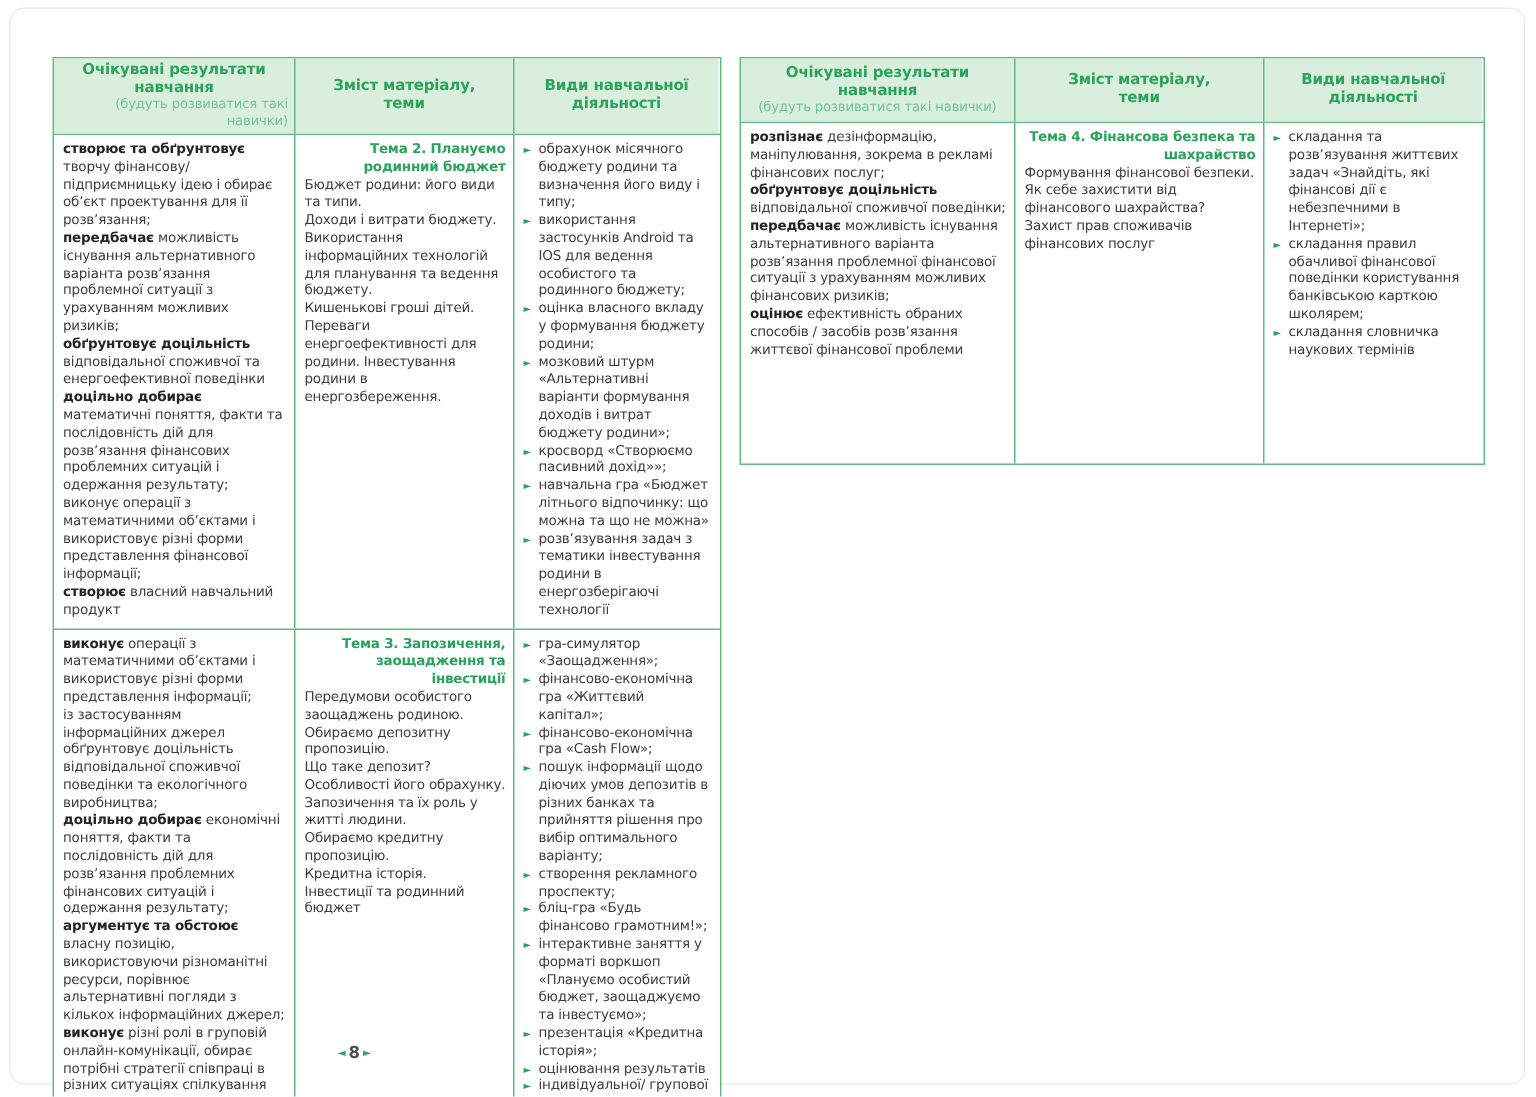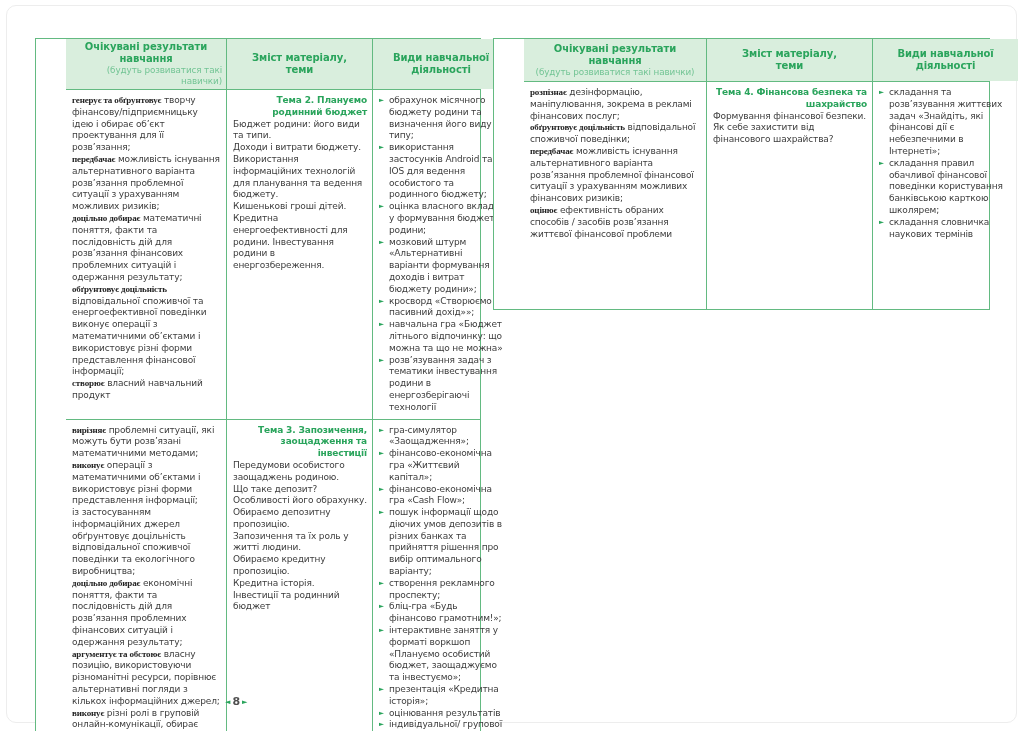--- a/index.html
+++ b/index.html
@@ -20,21 +20,21 @@
     border:1px solid #ededed;border-radius:10px;pointer-events:none;
   }
 
   .table{
     position:absolute;top:38px;background:#fff;
     border:1.5px solid var(--border);
   }
   .table-left{left:35px;width:446px;}
   .table-right{left:493px;width:497px;}
 
-  .thead,.trow{display:grid;margin-left:30px;}
+  .thead,.trow{display:grid;}
   .table-left .thead,.table-left .trow{grid-template-columns:160px 146px 137px;}
   .table-right .thead,.table-right .trow{grid-template-columns:182px 166px 146px;}
 
   .thead{min-height:42px;}
   .hcell{
     background:var(--header-bg);
     display:flex;flex-direction:column;justify-content:center;align-items:center;
     padding:2px 4px;border-left:1.5px solid var(--border);
   }
   .hcell:first-child{border-left:none;}
@@ -43,21 +43,21 @@
 
   .trow{border-top:1.5px solid var(--border);}
   .table-left .tbody .trow:nth-child(1){min-height:270px;}
   .table-left .tbody .trow:nth-child(2){min-height:334px;}
   .table-right .tbody .trow:nth-child(1){min-height:228px;}
 
   .cell{border-left:1.5px solid var(--border);padding:5px 5px 5px 6px;}
   .cell:first-child{border-left:none;}
 
   .para{font-size:9px;line-height:11.8px;letter-spacing:-0.15px;color:var(--text);}
-  .para b{color:var(--bold-text);font-family:Liberation Serif, serif;}
+  .para b{color:var(--bold-text);}
   .topic{font-size:9px;line-height:11.8px;font-weight:bold;color:var(--green);letter-spacing:-0.15px;text-align:right;}
 
   .activity{display:grid;grid-template-columns:10px 1fr;font-size:9px;line-height:11.8px;letter-spacing:-0.15px;color:var(--text);}
   .bullet{color:var(--green);font-size:6.5px;line-height:11.8px;}
 
   .pager{position:absolute;left:225px;top:695px;display:flex;align-items:center;gap:2px;}
   .pager .arrow{color:var(--green);font-size:7px;line-height:14px;}
   .pager .num{color:var(--page-num);font-size:11px;font-weight:bold;line-height:14px;}
 </style>
 </head>
@@ -75,34 +75,34 @@
       <span class="htitle">Зміст матеріалу,</span>
       <span class="htitle">теми</span>
     </div>
     <div class="hcell">
       <span class="htitle">Види навчальної діяльності</span>
     </div>
   </div>
   <div class="tbody">
       <div class="trow">
         <div class="cell">
-          <p class="para"><b>генерує та обґрунтовує</b> творчу фінансову/підприємницьку ідею і обирає об’єкт проектування для її розв’язання;</p>
+          <p class="para"><b>створює та обґрунтовує</b> творчу фінансову/підприємницьку ідею і обирає об’єкт проектування для її розв’язання;</p>
           <p class="para"><b>передбачає</b> можливість існування альтернативного варіанта розв’язання проблемної ситуації з урахуванням можливих ризиків;</p>
+          <p class="para"><b>обґрунтовує доцільність</b> відповідальної споживчої та енергоефективної поведінки</p>
           <p class="para"><b>доцільно добирає</b> математичні поняття, факти та послідовність дій для розв’язання фінансових проблемних ситуацій і одержання результату;</p>
-          <p class="para"><b>обґрунтовує доцільність</b> відповідальної споживчої та енергоефективної поведінки</p>
           <p class="para">виконує операції з математичними об’єктами і використовує різні форми представлення фінансової інформації;</p>
           <p class="para"><b>створює</b> власний навчальний продукт</p>
         </div>
         <div class="cell">
           <p class="topic">Тема 2. Плануємо родинний бюджет</p>
           <p class="para">Бюджет родини: його види та типи.</p>
           <p class="para">Доходи і витрати бюджету.</p>
           <p class="para">Використання інформаційних технологій для планування та ведення бюджету.</p>
           <p class="para">Кишенькові гроші дітей.</p>
-          <p class="para">Кредитна енергоефективності для родини. Інвестування родини в енергозбереження.</p>
+          <p class="para">Переваги енергоефективності для родини. Інвестування родини в енергозбереження.</p>
         </div>
         <div class="cell">
           <div class="activity">
             <span class="bullet">►</span>
             <span class="atext">обрахунок місячного бюджету родини та визначення його виду і типу;</span>
           </div>
           <div class="activity">
             <span class="bullet">►</span>
             <span class="atext">використання застосунків Android та IOS для ведення особистого та родинного бюджету;</span>
           </div>
@@ -123,32 +123,31 @@
             <span class="atext">навчальна гра «Бюджет літнього відпочинку: що можна та що не можна»</span>
           </div>
           <div class="activity">
             <span class="bullet">►</span>
             <span class="atext">розв’язування задач з тематики інвестування родини в енергозберігаючі технології</span>
           </div>
         </div>
       </div>
       <div class="trow">
         <div class="cell">
-          <p class="para"><b>вирізняє</b> проблемні ситуації, які можуть бути розв’язані математичними методами;</p>
           <p class="para"><b>виконує</b> операції з математичними об’єктами і використовує різні форми представлення інформації;</p>
           <p class="para">із застосуванням інформаційних джерел обґрунтовує доцільність відповідальної споживчої поведінки та екологічного виробництва;</p>
           <p class="para"><b>доцільно добирає</b> економічні поняття, факти та послідовність дій для розв’язання проблемних фінансових ситуацій і одержання результату;</p>
           <p class="para"><b>аргументує та обстоює</b> власну позицію, використовуючи різноманітні ресурси, порівнює альтернативні погляди з кількох інформаційних джерел;</p>
           <p class="para"><b>виконує</b> різні ролі в груповій онлайн-комунікації, обирає потрібні стратегії співпраці в різних ситуаціях спілкування на основі прочитаного створює власний або колективний медійний продукт</p>
         </div>
         <div class="cell">
           <p class="topic">Тема 3. Запозичення, заощадження та інвестиції</p>
           <p class="para">Передумови особистого заощаджень родиною.</p>
+          <p class="para">Обираємо депозитну пропозицію.</p>
           <p class="para">Що таке депозит? Особливості його обрахунку.</p>
-          <p class="para">Обираємо депозитну пропозицію.</p>
           <p class="para">Запозичення та їх роль у житті людини.</p>
           <p class="para">Обираємо кредитну пропозицію.</p>
           <p class="para">Кредитна історія.</p>
           <p class="para">Інвестиції та родинний бюджет</p>
         </div>
         <div class="cell">
           <div class="activity">
             <span class="bullet">►</span>
             <span class="atext">гра-симулятор «Заощадження»;</span>
           </div>
@@ -212,20 +211,21 @@
         <div class="cell">
           <p class="para"><b>розпізнає</b> дезінформацію, маніпулювання, зокрема в рекламі фінансових послуг;</p>
           <p class="para"><b>обґрунтовує доцільність</b> відповідальної споживчої поведінки;</p>
           <p class="para"><b>передбачає</b> можливість існування альтернативного варіанта розв’язання проблемної фінансової ситуації з урахуванням можливих фінансових ризиків;</p>
           <p class="para"><b>оцінює</b> ефективність обраних способів / засобів розв’язання життєвої фінансової проблеми</p>
         </div>
         <div class="cell">
           <p class="topic">Тема 4. Фінансова безпека та шахрайство</p>
           <p class="para">Формування фінансової безпеки.</p>
           <p class="para">Як себе захистити від фінансового шахрайства?</p>
+          <p class="para">Захист прав споживачів фінансових послуг</p>
         </div>
         <div class="cell">
           <div class="activity">
             <span class="bullet">►</span>
             <span class="atext">складання та розв’язування життєвих задач «Знайдіть, які фінансові дії є небезпечними в Інтернеті»;</span>
           </div>
           <div class="activity">
             <span class="bullet">►</span>
             <span class="atext">складання правил обачливої фінансової поведінки користування банківською карткою школярем;</span>
           </div>

